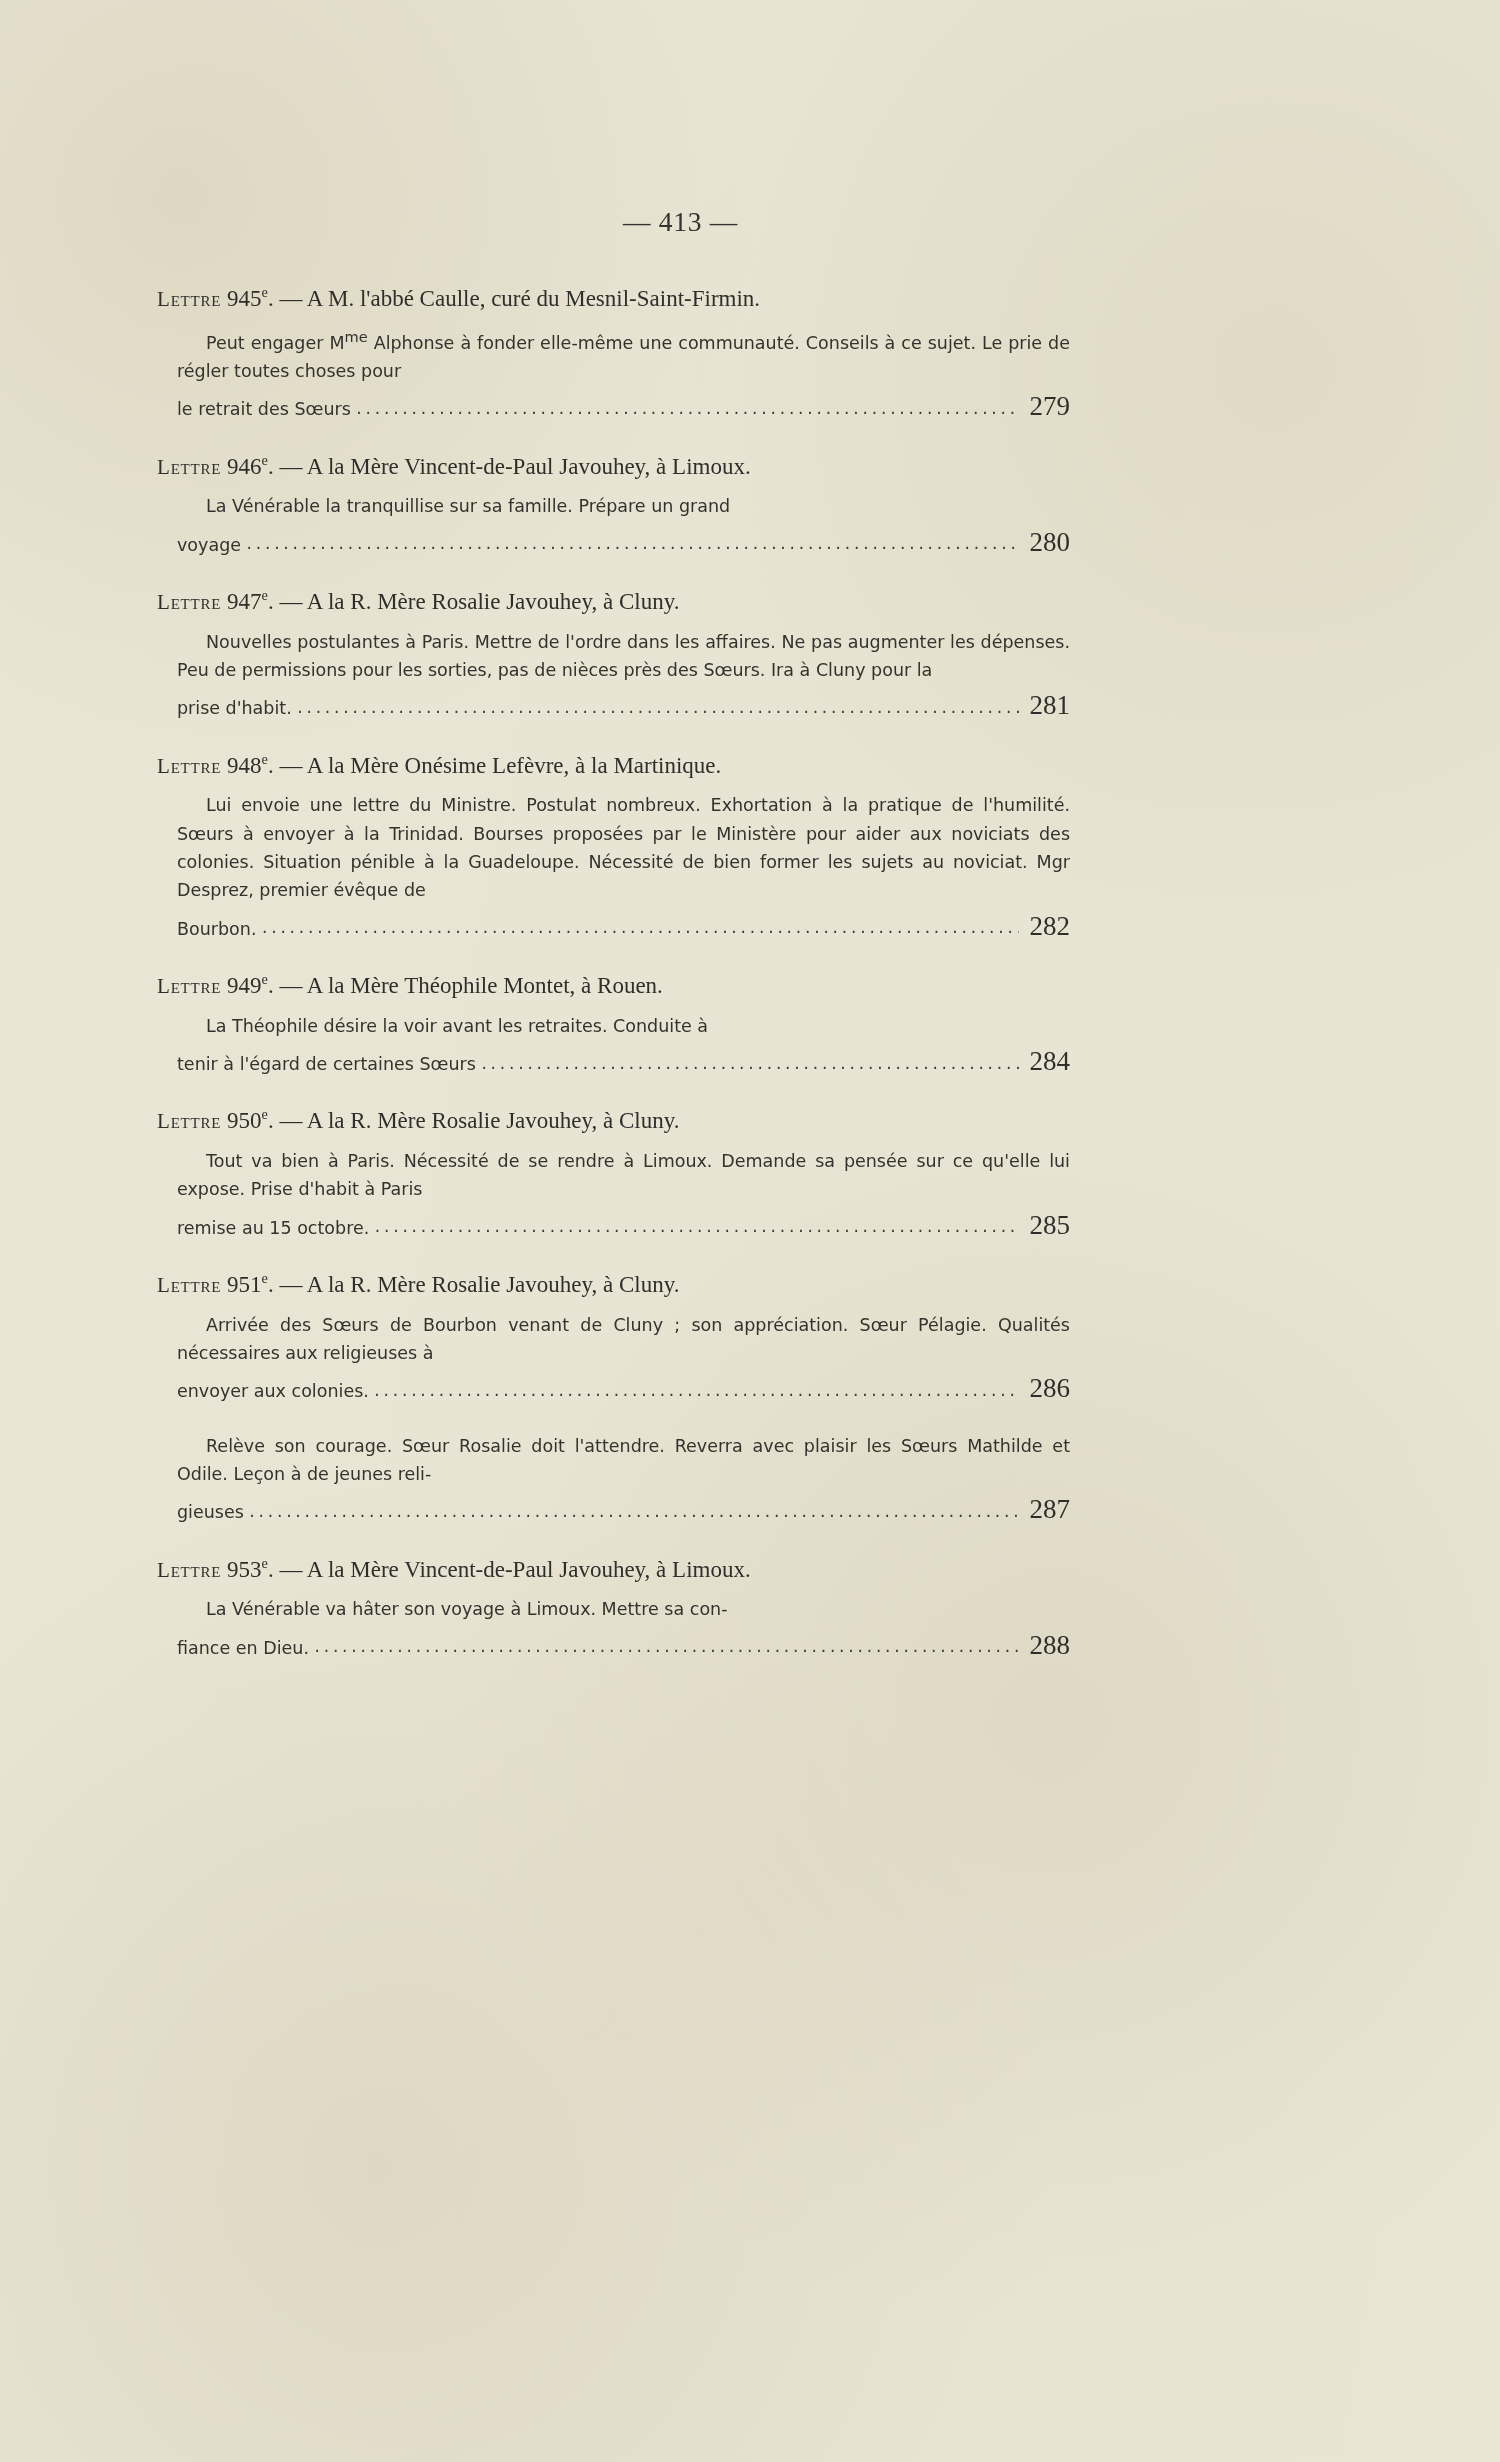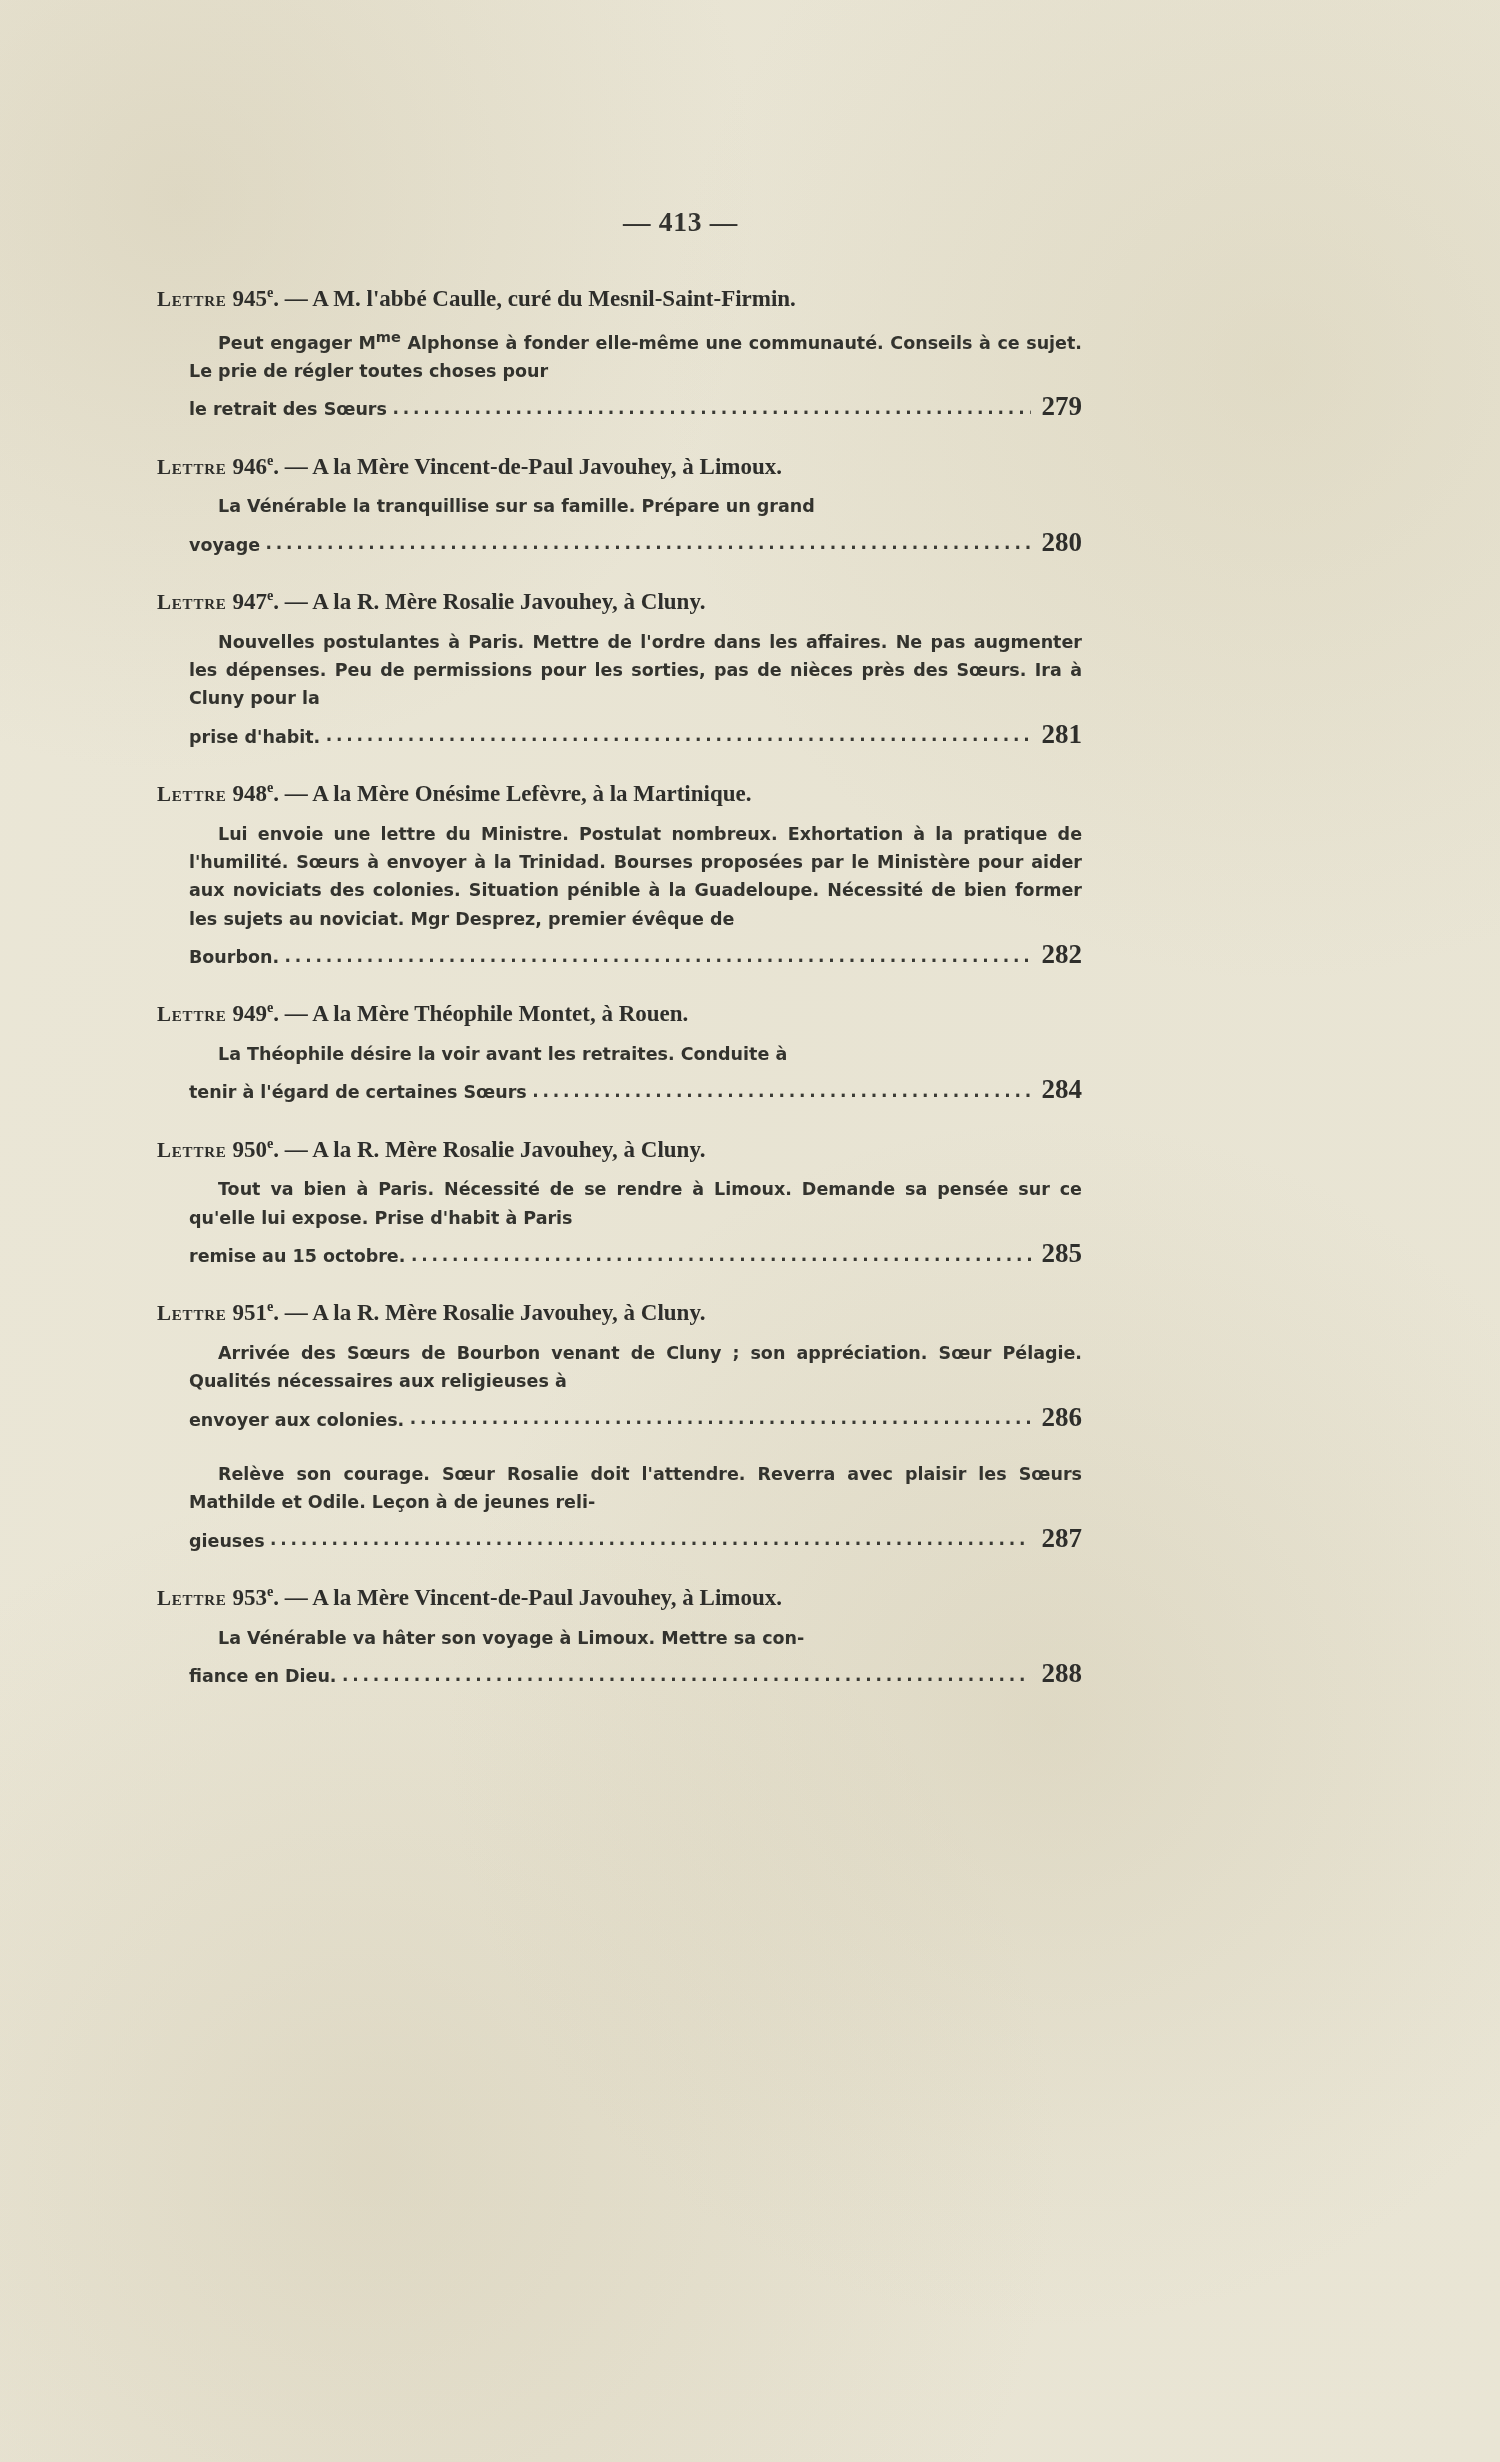--- a/index.html
+++ b/index.html
@@ -31,21 +31,20 @@
     position: absolute;
     left: 0; top: 0;
     width: 1501px;
     height: 2462px;
   }
   .content {
     position: absolute;
     left: 157px;
     top: 206px;
     width: 1047px;
-    font-weight: bold;
   }
   .page-number {
     text-align: center;
     font-size: 27.5px;
     letter-spacing: 0.7px;
     color: #33332f;
     margin-bottom: 44px;
   }
   .entry {
     margin-bottom: 20.6px;
@@ -67,21 +66,21 @@
     vertical-align: super;
   }
   .desc-block {
     position: relative;
     font-family: "DejaVu Sans", sans-serif;
     font-size: 17.5px;
     line-height: 1.62;
     color: #33332e;
     text-align: justify;
     width: 893px;
-    margin-left: 32px;
+    margin-left: 20px;
   }
   .desc-block .first-line {
     text-indent: 29px;
   }
   .lastline {
     display: flex;
     align-items: baseline;
     width: 893px;
   }
   .lastline .lastwords {

